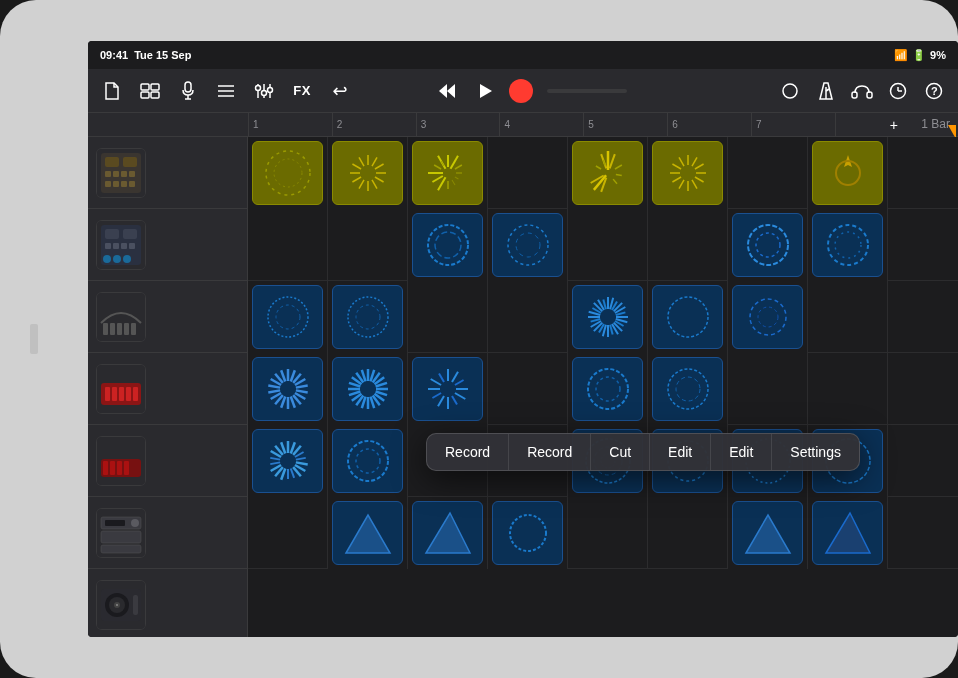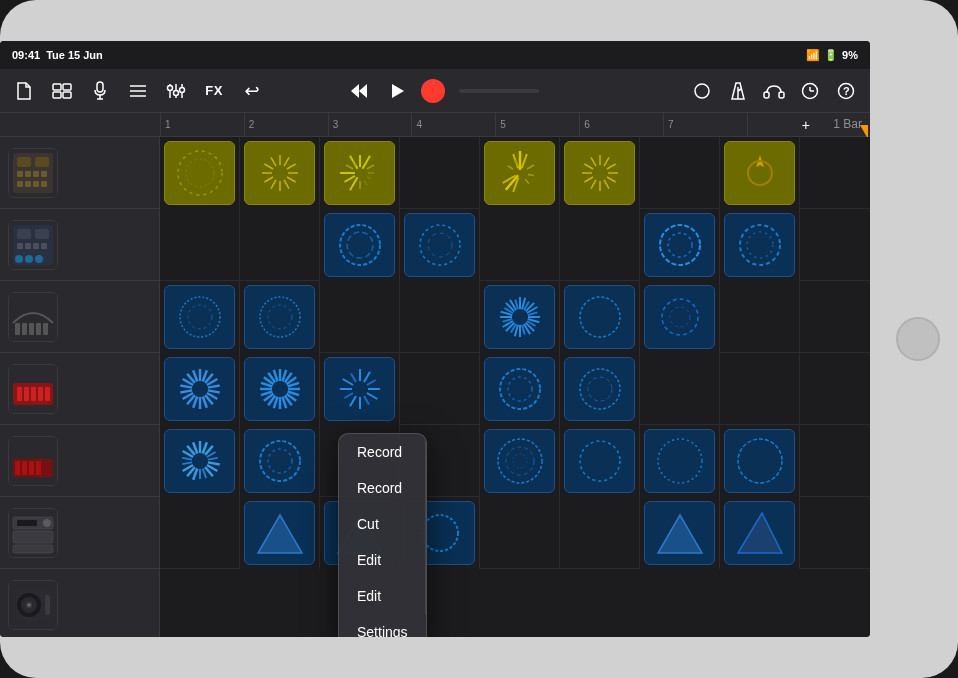--- a/index.html
+++ b/index.html
@@ -14,21 +14,21 @@
 
     
     .ipad-frame {
       width: 958px;
       height: 678px;
       background: #d1d1d1;
       border-radius: 36px;
       position: relative;
       display: flex;
       flex-direction: column;
-      align-items: flex-start;
+      align-items: flex-end;
       justify-content: center;
     }
 
     .ipad-screen {
       width: 870px;
       height: 596px;
       background: #1c1c1e;
       position: relative;
       overflow: hidden;
       border-radius: 4px;
@@ -276,21 +276,21 @@
 
     
     .context-menu {
       position: absolute;
       top: 296px;
       left: 178px;
       background: rgba(50, 50, 55, 0.97);
       border-radius: 10px;
       padding: 0;
       display: flex;
-      flex-direction: column;
+      flex-direction: row;
       z-index: 100;
       box-shadow: 0 8px 32px rgba(0,0,0,0.6);
       overflow: hidden;
       border: 1px solid rgba(255,255,255,0.15);
     }
 
     .context-menu-item {
       padding: 10px 18px;
       color: #fff;
       font-size: 14px;
@@ -330,21 +330,21 @@
 
 <div class="ipad-frame">
   <div class="side-button-left"></div>
   <div class="home-button"></div>
 
   <div class="ipad-screen">
 
     <div class="status-bar">
       <div class="status-left">
         <span>09:41</span>
-        <span>Tue 15 Jun</span>
+        <span>Tue 15 Sep</span>
       </div>
       <div class="status-right">
         <span>📶</span>
         <span>🔋</span>
         <span>9%</span>
       </div>
     </div>
 
     <div class="toolbar">
       <div class="toolbar-btn">

